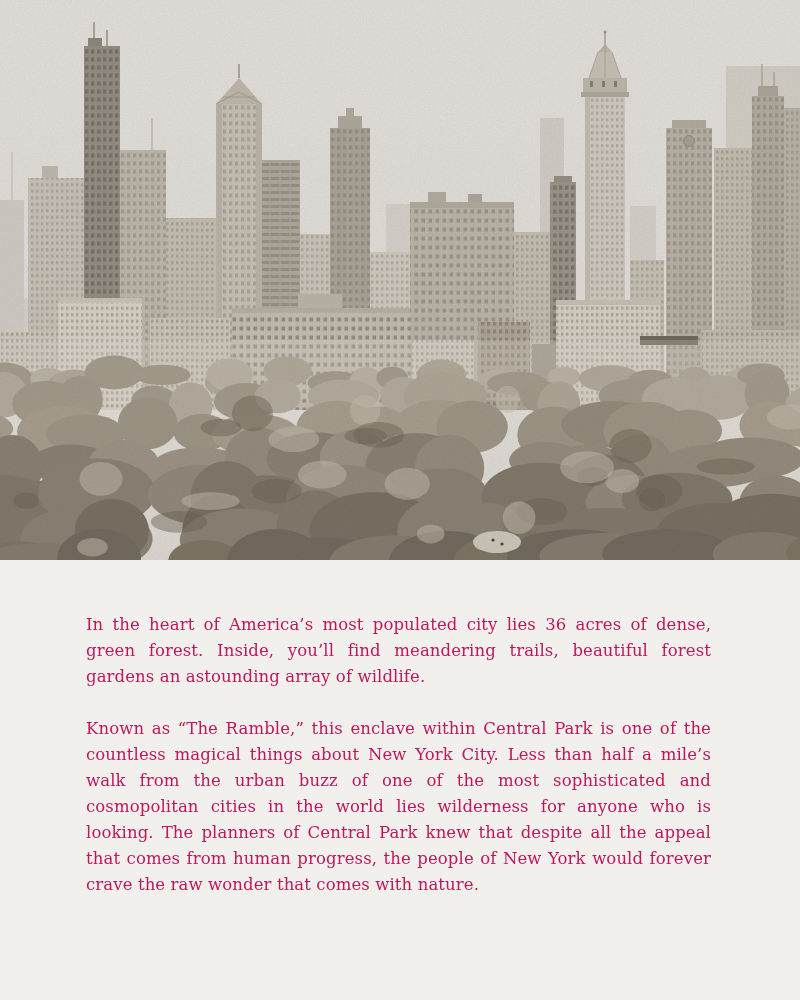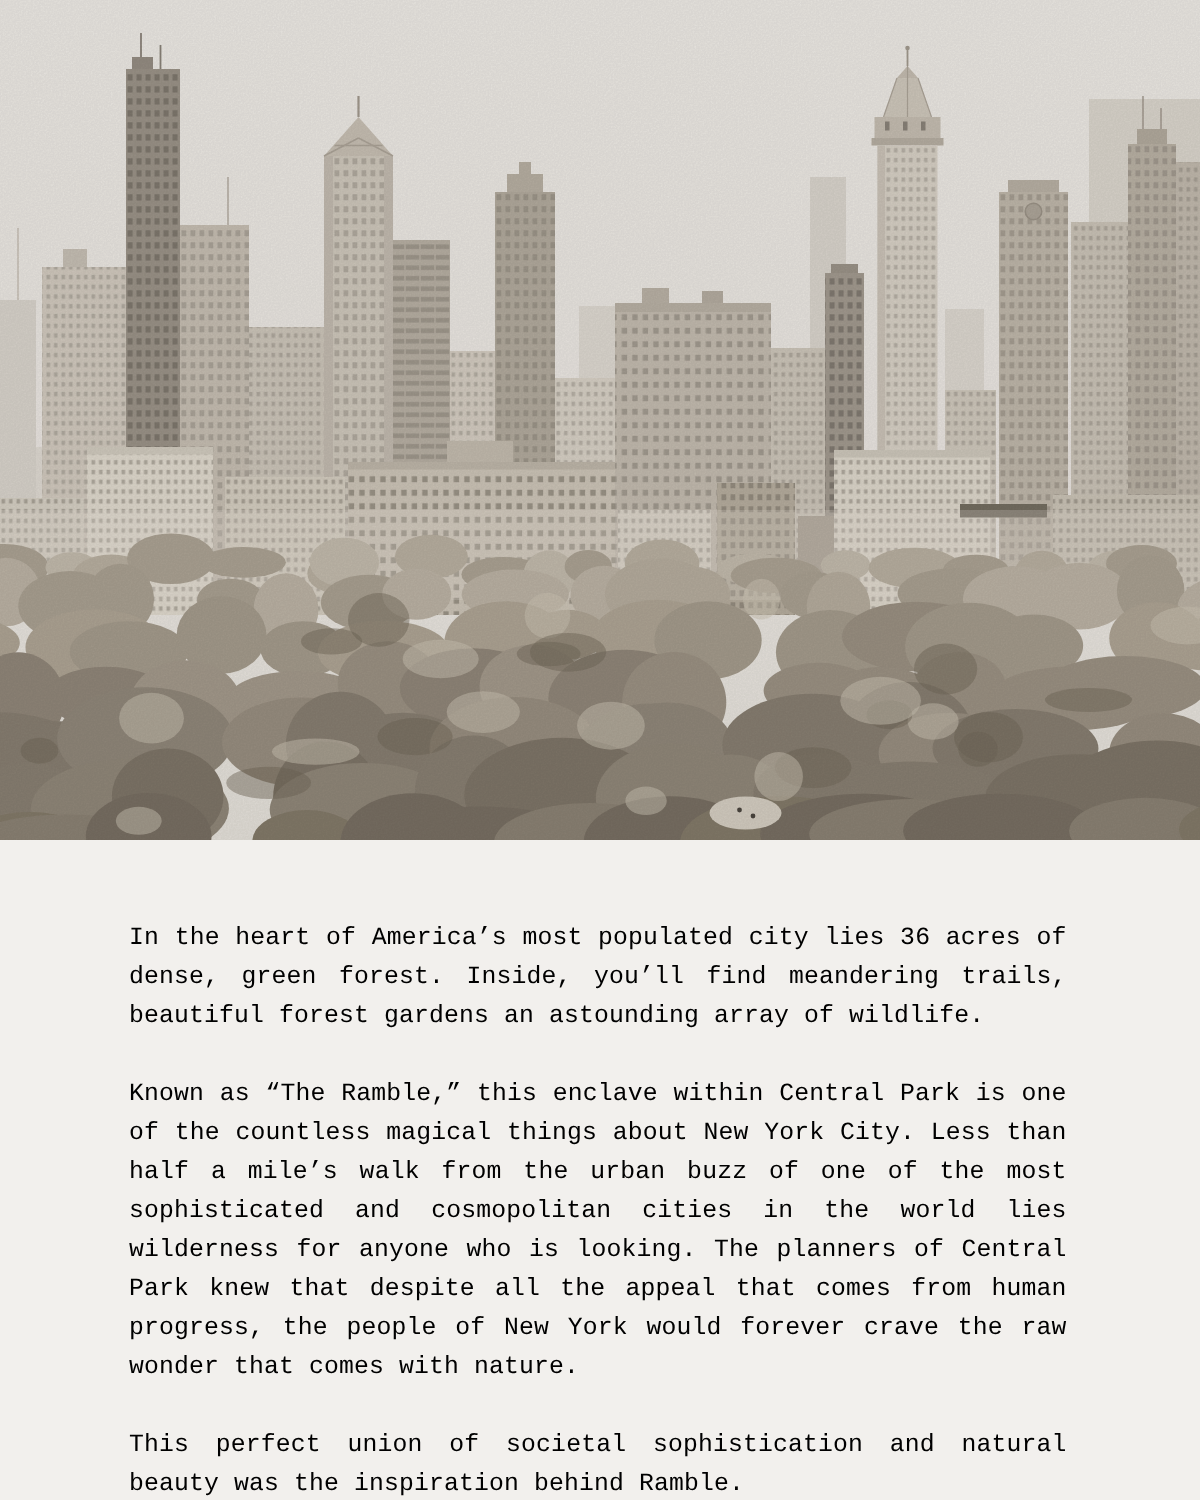--- a/index.html
+++ b/index.html
@@ -20,23 +20,22 @@
   .article {
     position: absolute;
     left: 86px; top: 612px;
     width: 625px;
   }
   .article p {
     margin: 0 0 26px 0;
     font-size: 16.5px;
     line-height: 26px;
     text-align: justify;
-    color: #000000;
+    color: #be185d;
     letter-spacing: 0.1px;
-    font-family: Liberation Mono, monospace;
   }
 </style>
 </head>
 <body>
 
 <div class="page">
 
   <figure class="photo">
     <svg width="800" height="560" viewBox="0 0 800 560" xmlns="http://www.w3.org/2000/svg">
       <defs>
@@ -342,16 +341,15 @@
         <circle cx="502" cy="544" r="1.6" fill="#4a453e"></circle>
       </g>
 
       <rect x="0" y="0" width="800" height="560" filter="url(#grain)" opacity="0.07"></rect>
     </svg>
   </figure>
 
   <main class="article">
     <p>In the heart of America’s most populated city lies 36 acres of dense, green forest. Inside, you’ll find meandering trails, beautiful forest gardens an astounding array of wildlife.</p>
     <p>Known as “The Ramble,” this enclave within Central Park is one of the countless magical things about New York City. Less than half a mile’s walk from the urban buzz of one of the most sophisticated and cosmopolitan cities in the world lies wilderness for anyone who is looking. The planners of Central Park knew that despite all the appeal that comes from human progress, the people of New York would forever crave the raw wonder that comes with nature.</p>
-    <p>This perfect union of societal sophistication and natural beauty was the inspiration behind Ramble.</p>
   </main>
 
 </div>
 
 </body></html>

